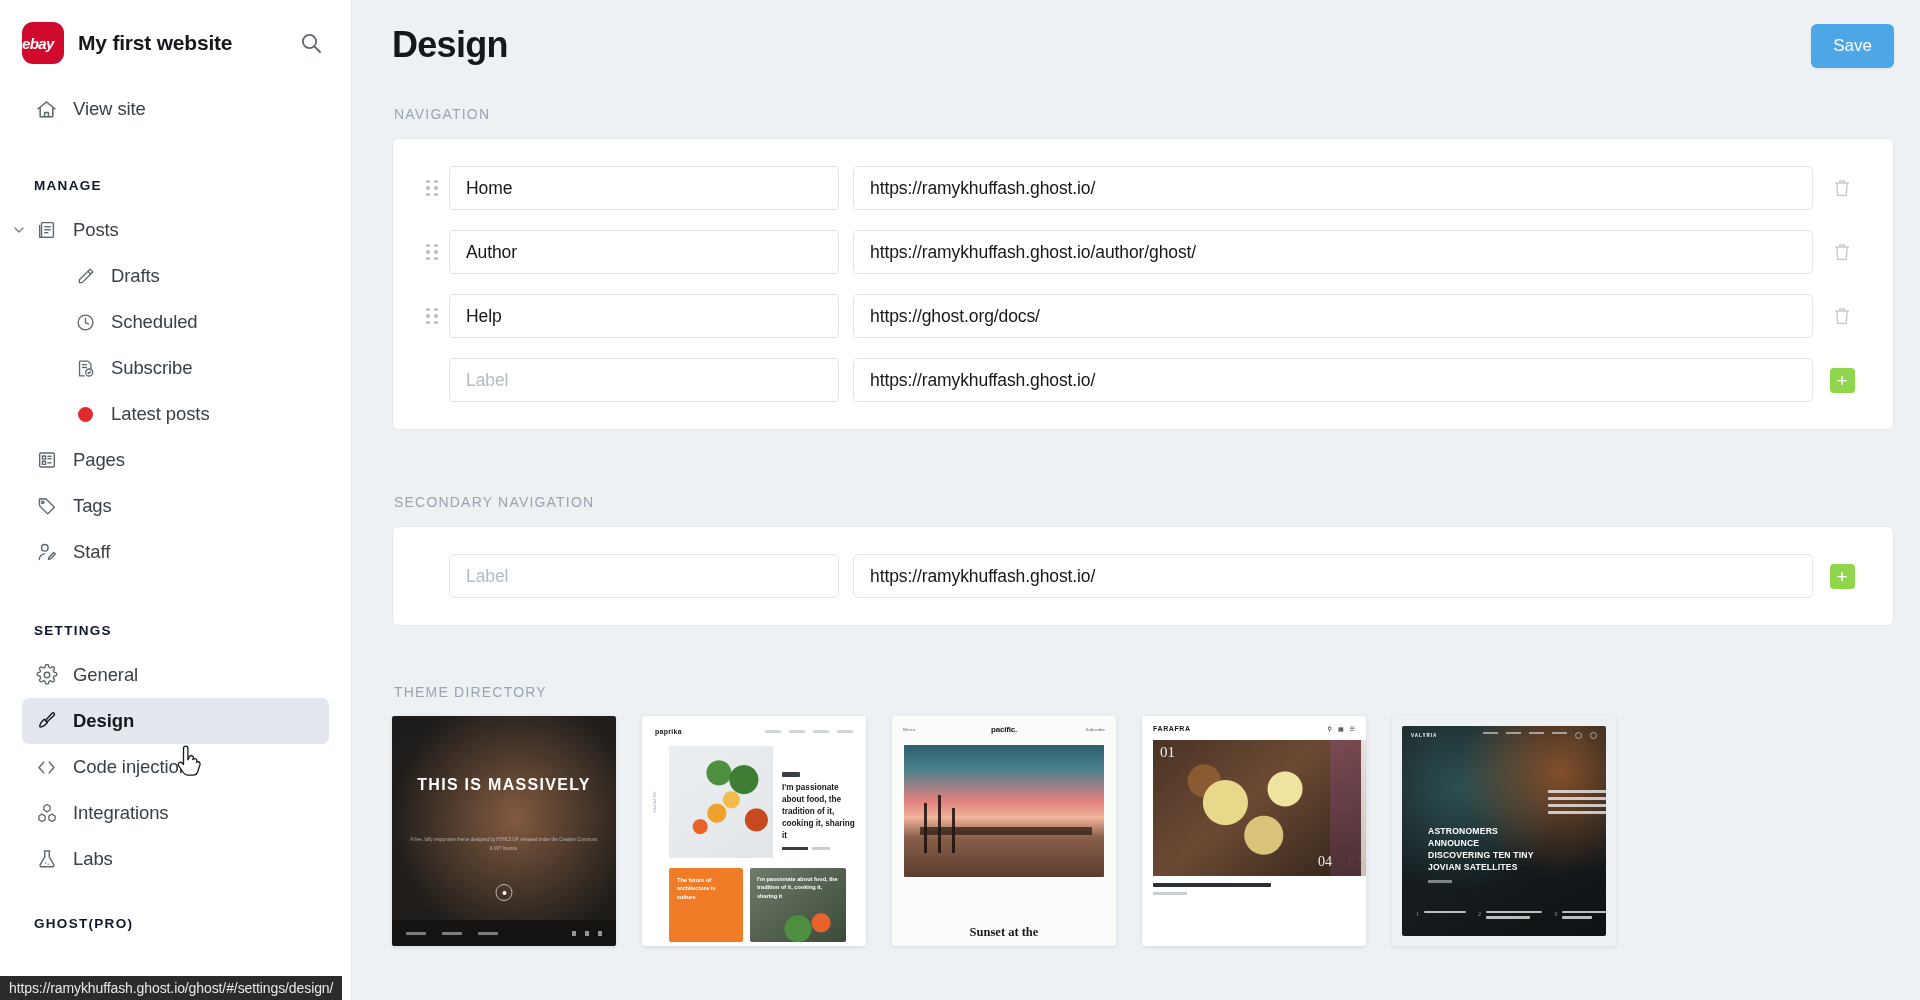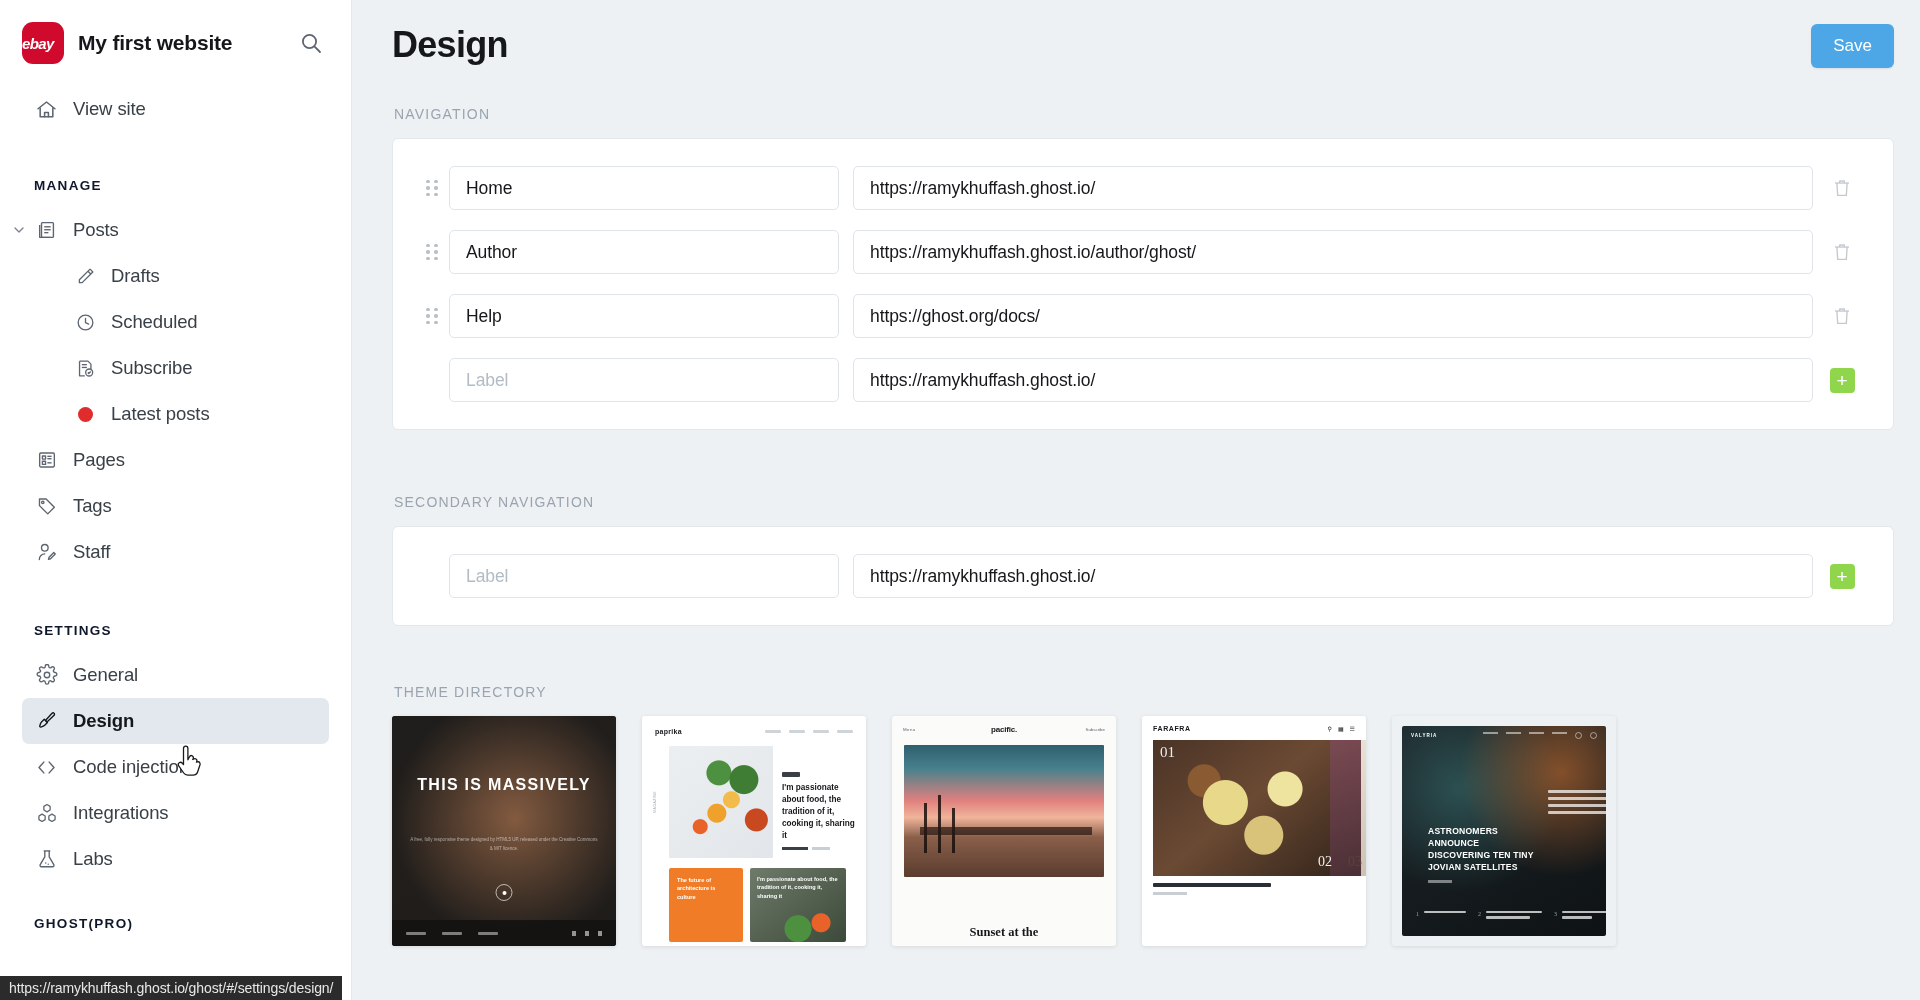--- a/index.html
+++ b/index.html
@@ -646,21 +646,21 @@
               <span>▦</span>
               <span>☰</span>
             </span>
           </div>
           <div class="img">
             <span class="num">01</span>
             <span class="strip">
                 <i class="s1"></i>
                 <i class="s2"></i>
               </span>
-            <span class="n2">02</span>
+            <span class="n2">04</span>
             <span class="n3">03</span>
           </div>
           <div class="foot">
               <b></b>
               <i></i>
             </div>
         </div>
 
         <div class="theme-card t-valyria">
           <div class="inner">

